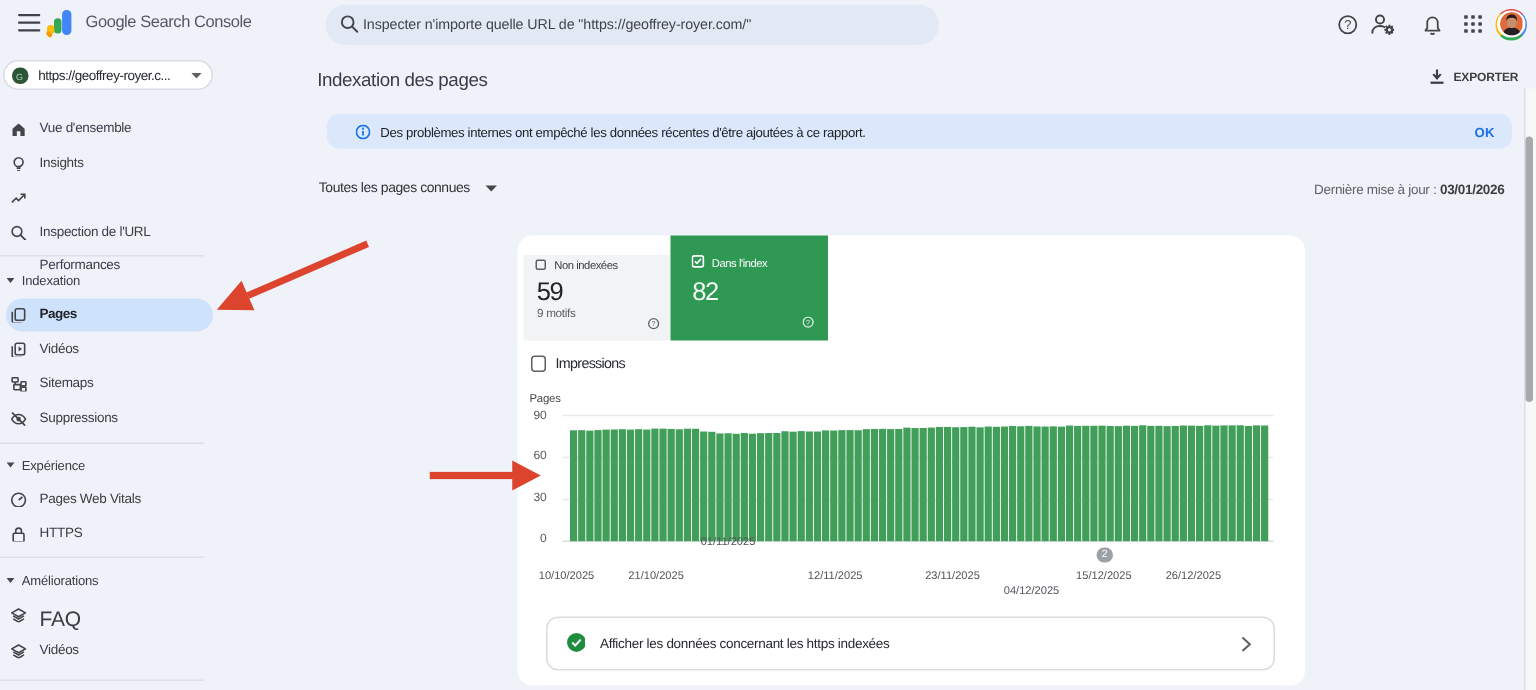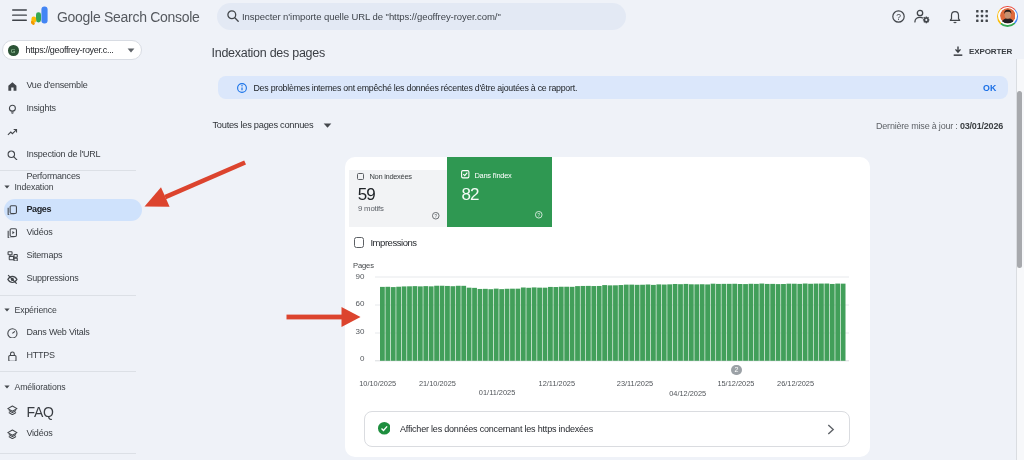--- a/index.html
+++ b/index.html
@@ -13,21 +13,21 @@
  <rect x="0" y="5.4" width="15" height="1.45" rx=".72" fill="#3f4349"></rect>
  <rect x="0" y="10.5" width="15" height="1.45" rx=".72" fill="#3f4349"></rect>
 </svg>
 
 <svg class="abs" style="left:31px;top:6px;" width="18" height="21" viewBox="0 0 18 21">
  <rect x="10.4" y="0.6" width="6.2" height="16.8" rx="3" fill="#4285f4"></rect>
  <rect x="5.0" y="6.2" width="5.0" height="10.2" rx="2.4" fill="#34a853"></rect>
  <rect x="0.4" y="10.6" width="4.8" height="6.2" rx="2.3" fill="#fbbc05"></rect>
  <rect x="-0.6" y="15.4" width="4.6" height="2.8" rx="1.4" transform="rotate(42 1.6 16.8)" fill="#f29900"></rect>
 </svg>
-<div class="abs" style="left:57px;top:8.5px;font-size:14px;letter-spacing:-0.29px;color:#55595f;">Google Search Console</div>
+<div class="abs" style="left:57px;top:8.5px;font-size:11px;letter-spacing:-0.29px;color:#55595f;">Google Search Console</div>
 
 <div class="abs" style="left:217px;top:3px;width:409px;height:27px;border-radius:13.5px;background:#e3e9f4;"></div>
 <svg class="abs" style="left:227px;top:10px;" width="12" height="12" viewBox="0 0 12 12">
  <circle cx="4.8" cy="4.8" r="3.9" fill="none" stroke="#42464b" stroke-width="1.3"></circle>
  <line x1="7.8" y1="7.8" x2="11.2" y2="11.2" stroke="#42464b" stroke-width="1.3" stroke-linecap="round"></line>
 </svg>
 <div class="abs" style="left:242px;top:10.5px;font-size:9.5px;letter-spacing:-0.06px;color:#3f444b;">Inspecter n'importe quelle URL de "https://geoffrey-royer.com/"</div>
 
 <svg class="abs" style="left:892px;top:9.5px;" width="13" height="13" viewBox="0 0 13 13">
  <circle cx="6.5" cy="6.5" r="5.7" fill="none" stroke="#42464b" stroke-width="1.2"></circle>
@@ -145,21 +145,21 @@
 <div class="abs" style="left:26.4px;top:273.4px;font-size:9px;letter-spacing:-0.2px;color:#3a3e43;">Suppressions</div>
 <div class="abs" style="left:0px;top:294.5px;width:136px;height:1px;background:#dce0e6;"></div>
 <svg class="abs" style="left:3.7px;top:307.7px;" width="6" height="4.5" viewBox="0 0 6 4.5">
     <path d="M0.4 0.4 L3 3.6 L5.6 0.4 Z" fill="#44484d"></path>
   </svg>
 <div class="abs" style="left:14.5px;top:304.5px;font-size:8.7px;letter-spacing:-0.12px;color:#3a3e43;">Expérience</div>
 <svg class="abs" style="left:7px;top:327.6px;" width="10.8" height="10.8" viewBox="0 0 12 12">
     <circle cx="6" cy="6" r="5.1" fill="none" stroke="#42464b" stroke-width="1.2"></circle>
     <path d="M6 6 L8.8 3.7" stroke="#42464b" stroke-width="1.3"></path>
   </svg>
-<div class="abs" style="left:26.4px;top:327.4px;font-size:9px;letter-spacing:-0.2px;color:#3a3e43;">Dans Web Vitals</div>
+<div class="abs" style="left:26.4px;top:327.4px;font-size:9px;letter-spacing:-0.2px;color:#3a3e43;">Pages Web Vitals</div>
 <svg class="abs" style="left:7px;top:350.6px;" width="10.8" height="10.8" viewBox="0 0 12 12">
     <rect x="2" y="5" width="8" height="6.3" rx="1.1" fill="none" stroke="#42464b" stroke-width="1.2"></rect>
     <path d="M3.9 5 L3.9 3.3 A2.1 2.1 0 0 1 8.1 3.3 L8.1 5" fill="none" stroke="#42464b" stroke-width="1.2"></path>
   </svg>
 <div class="abs" style="left:26.4px;top:350.4px;font-size:9px;letter-spacing:-0.2px;color:#3a3e43;">HTTPS</div>
 <div class="abs" style="left:0px;top:371px;width:136px;height:1px;background:#dce0e6;"></div>
 <svg class="abs" style="left:3.7px;top:384.7px;" width="6" height="4.5" viewBox="0 0 6 4.5">
     <path d="M0.4 0.4 L3 3.6 L5.6 0.4 Z" fill="#44484d"></path>
   </svg>
 <div class="abs" style="left:14.5px;top:381.5px;font-size:8.7px;letter-spacing:-0.12px;color:#3a3e43;">Améliorations</div>
@@ -320,21 +320,21 @@
 <rect x="490.28" y="25.58" width="4.8" height="77.22" fill="#429f5a"></rect>
 <rect x="495.70" y="25.65" width="4.8" height="77.15" fill="#429f5a"></rect>
 </svg>
 <div class="abs" style="left:340px;top:271.5px;width:24.5px;text-align:right;font-size:8px;color:#54585d;line-height:9px;">90</div>
 <div class="abs" style="left:340px;top:299.3px;width:24.5px;text-align:right;font-size:8px;color:#54585d;line-height:9px;">60</div>
 <div class="abs" style="left:340px;top:327.3px;width:24.5px;text-align:right;font-size:8px;color:#54585d;line-height:9px;">30</div>
 <div class="abs" style="left:340px;top:354.1px;width:24.5px;text-align:right;font-size:8px;color:#54585d;line-height:9px;">0</div>
 
 <div class="abs" style="left:347.7px;top:378.5px;width:60px;text-align:center;font-size:7.4px;letter-spacing:0px;color:#505459;">10/10/2025</div>
 <div class="abs" style="left:407.4px;top:378.5px;width:60px;text-align:center;font-size:7.4px;letter-spacing:0px;color:#505459;">21/10/2025</div>
-<div class="abs" style="left:467.1px;top:388px;width:60px;text-align:center;font-size:7.4px;letter-spacing:0px;color:#505459;">01/11/2025</div>
+<div class="abs" style="left:467.1px;top:356px;width:60px;font-size:7.4px;letter-spacing:0px;color:#505459;">01/11/2025</div>
 <div class="abs" style="left:526.8px;top:378.5px;width:60px;text-align:center;font-size:7.4px;letter-spacing:0px;color:#505459;">12/11/2025</div>
 <div class="abs" style="left:605px;top:378.5px;width:60px;text-align:center;font-size:7.4px;letter-spacing:0px;color:#505459;">23/11/2025</div>
 <div class="abs" style="left:646.2px;top:378.5px;width:60px;text-align:right;font-size:7.4px;letter-spacing:0px;color:#505459;margin-top:10px;">04/12/2025</div>
 <div class="abs" style="left:705.9px;top:378.5px;width:60px;text-align:center;font-size:7.4px;letter-spacing:0px;color:#505459;">15/12/2025</div>
 <div class="abs" style="left:765.6px;top:378.5px;width:60px;text-align:center;font-size:7.4px;letter-spacing:0px;color:#505459;">26/12/2025</div>
 
 <div class="abs" style="left:731px;top:364.5px;width:10.8px;height:10.8px;border-radius:50%;background:#9ba1a6;color:#fff;font-size:7px;text-align:center;line-height:10.8px;">2</div>
 
 <div class="abs" style="left:364px;top:411px;width:486px;height:36px;border-radius:8px;border:1px solid #dadce0;background:#fff;"></div>
 <svg class="abs" style="left:377.7px;top:422px;" width="12.6" height="12.6" viewBox="0 0 12.6 12.6">

